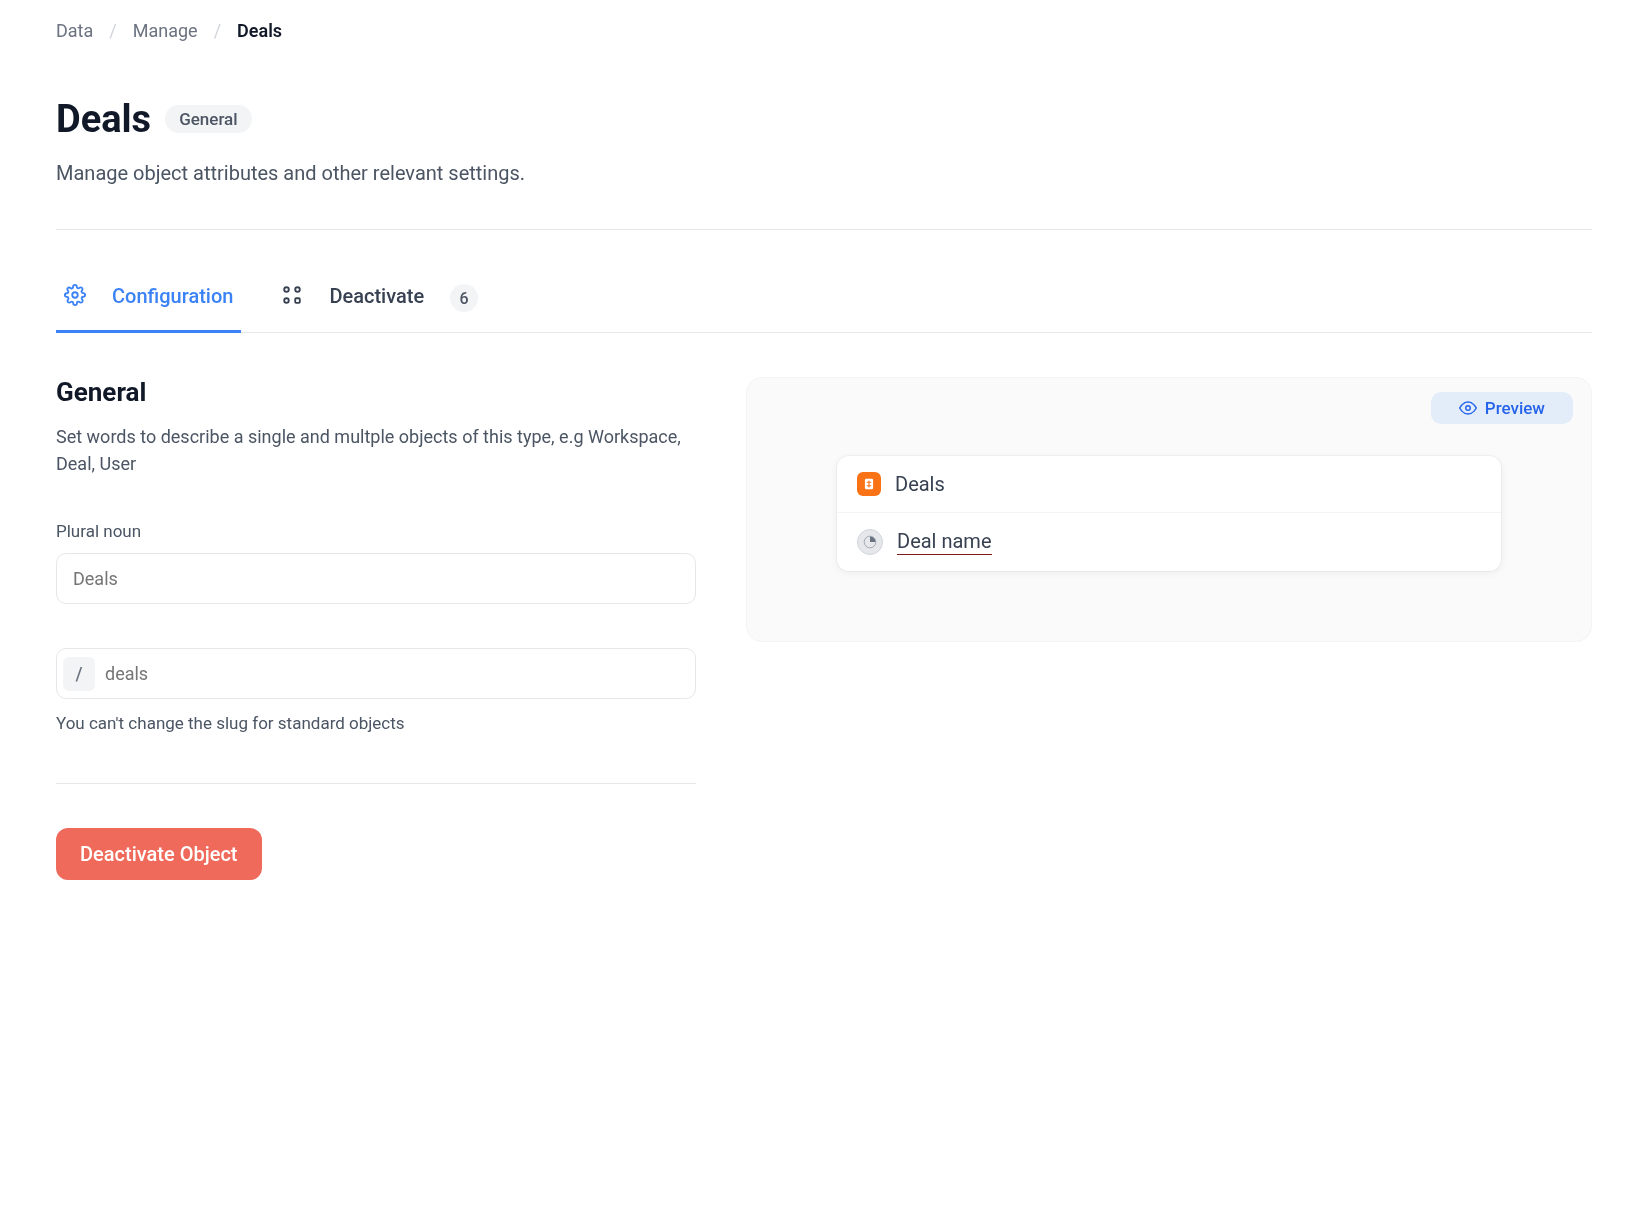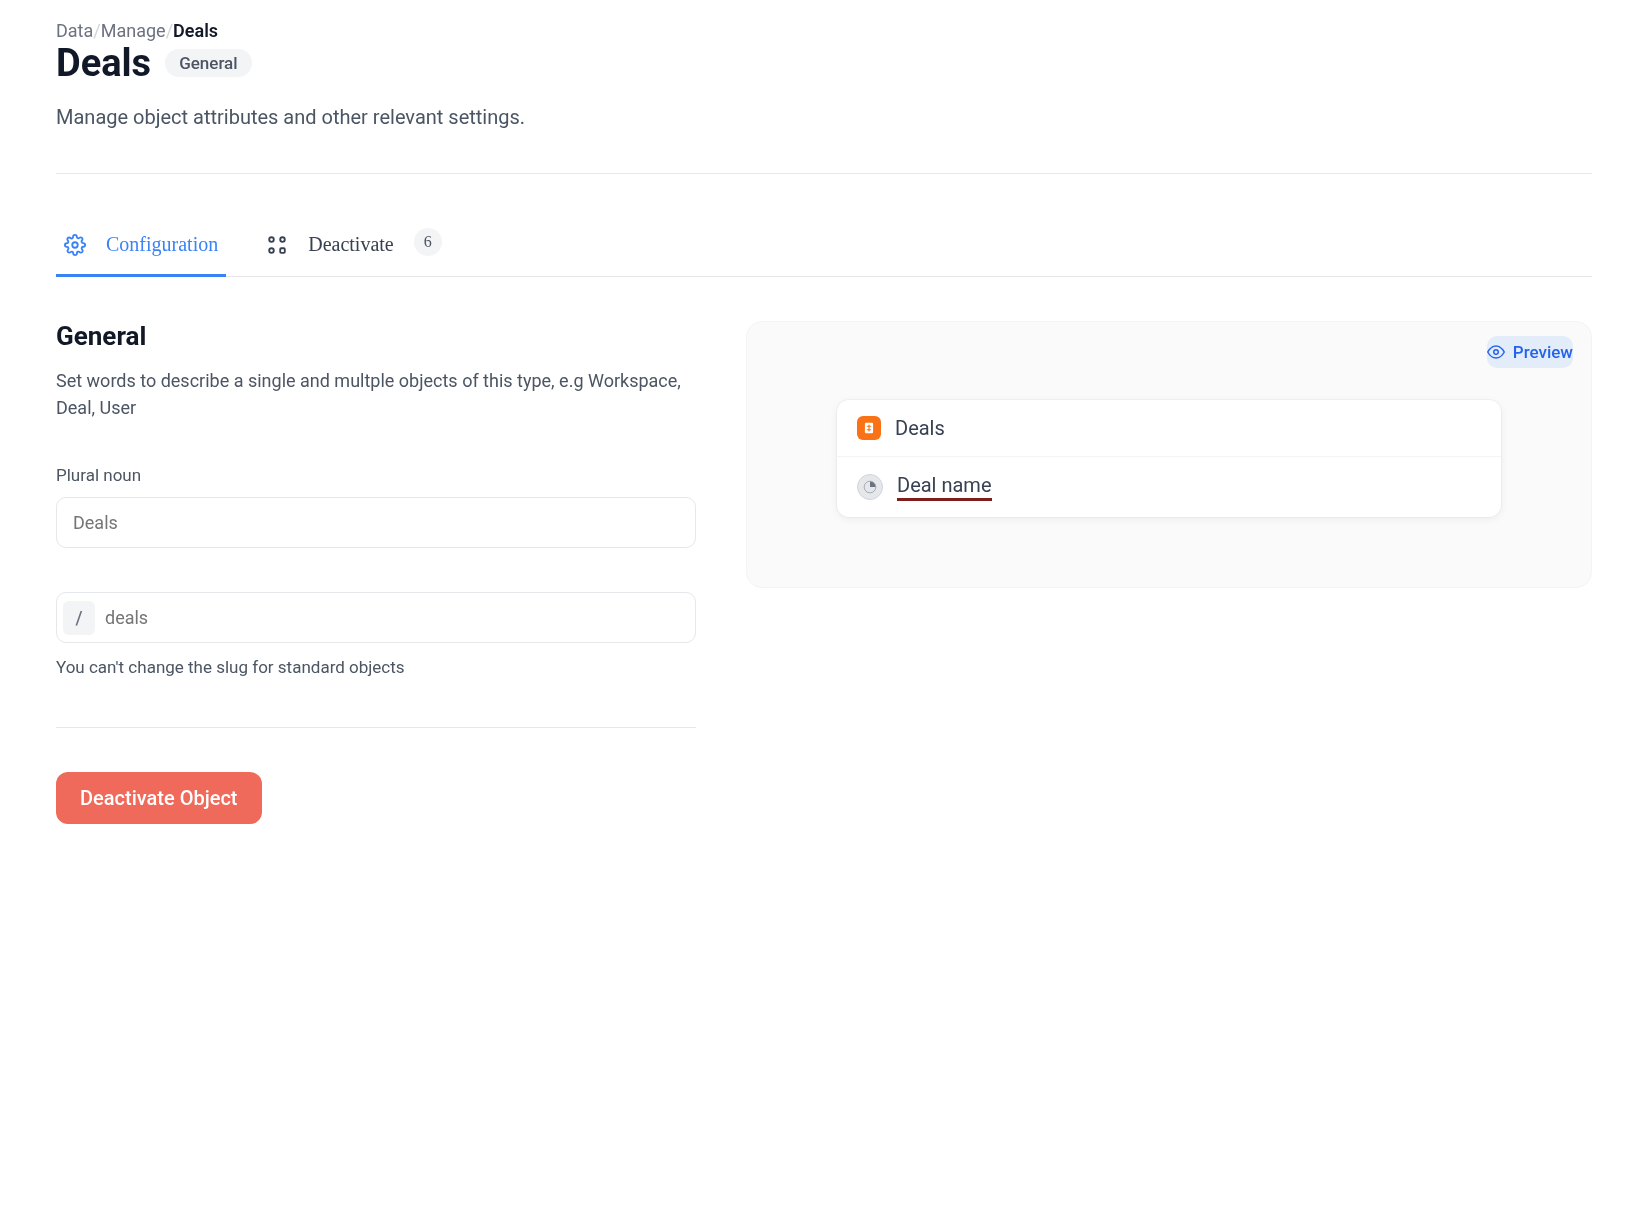--- a/index.html
+++ b/index.html
@@ -10,23 +10,24 @@
     body {
       font-family: -apple-system, BlinkMacSystemFont, "Segoe UI", Roboto, Helvetica, Arial, sans-serif;
       background: #ffffff;
       color: #1f2937;
       padding: 20px 56px;
     }
     
     .breadcrumb {
       display: flex;
       align-items: center;
-      gap: 0;
+      gap: 16px;
       font-size: 18px;
       color: #6b7280;
+      margin-bottom: 56px;
     }
     .breadcrumb a {
       color: #6b7280;
       text-decoration: none;
       cursor: pointer;
     }
     .breadcrumb .sep {
       color: #d1d5db;
     }
     .breadcrumb .current {
@@ -68,30 +69,29 @@
     }
     
     .tabs {
       display: flex;
       gap: 32px;
       border-bottom: 1px solid #e5e7eb;
       margin-top: 54px;
     }
     .tab {
       display: flex;
-      align-items: flex-end;
-      gap: 20px;
+      align-items: flex-start;
+      gap: 26px;
       padding: 0 8px 18px 8px;
       font-size: 20px;
       font-weight: 500;
       color: #374151;
       cursor: pointer;
       border-bottom: 3px solid transparent;
       margin-bottom: -1px;
-      font-family: Liberation Serif, serif;
     }
     .tab.active {
       color: #3b82f6;
       border-bottom-color: #3b82f6;
     }
     .tab .tab-icon {
       display: inline-flex;
       align-items: center;
     }
     .tab .count-badge {
@@ -234,21 +234,21 @@
       position: absolute;
       top: 14px;
       right: 18px;
       background: #e3edfa;
       color: #2563eb;
       display: inline-flex;
       align-items: center;
       gap: 8px;
       font-size: 17px;
       font-weight: 500;
-      padding: 6px 0;
+      padding: 6px 28px;
       border-radius: 10px;
     }
     .preview-card {
       background: #ffffff;
       border-radius: 12px;
       box-shadow: 0 2px 8px rgba(0,0,0,0.06), 0 0 0 1px rgba(0,0,0,0.03);
       margin: 60px 70px 0 70px;
       overflow: hidden;
     }
     .preview-card-row {
@@ -256,21 +256,21 @@
       align-items: center;
       gap: 14px;
       padding: 16px 20px;
       font-size: 20px;
       color: #374151;
     }
     .preview-card-row + .preview-card-row {
       border-top: 1px solid #f3f4f6;
     }
     .preview-card-row.item .label-underline {
-      border-bottom: 3px solid #7f1d1d;
+      border-bottom: 1px solid #7f1d1d;
       padding-bottom: 1px;
     }
     .ico-deals {
       width: 24px;
       height: 24px;
       background: #f97316;
       border-radius: 6px;
       display: flex;
       align-items: center;
       justify-content: center;

